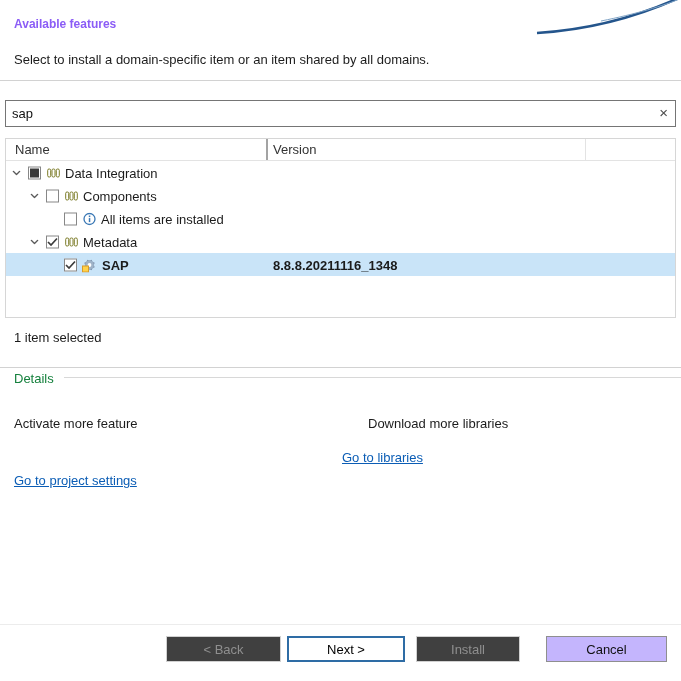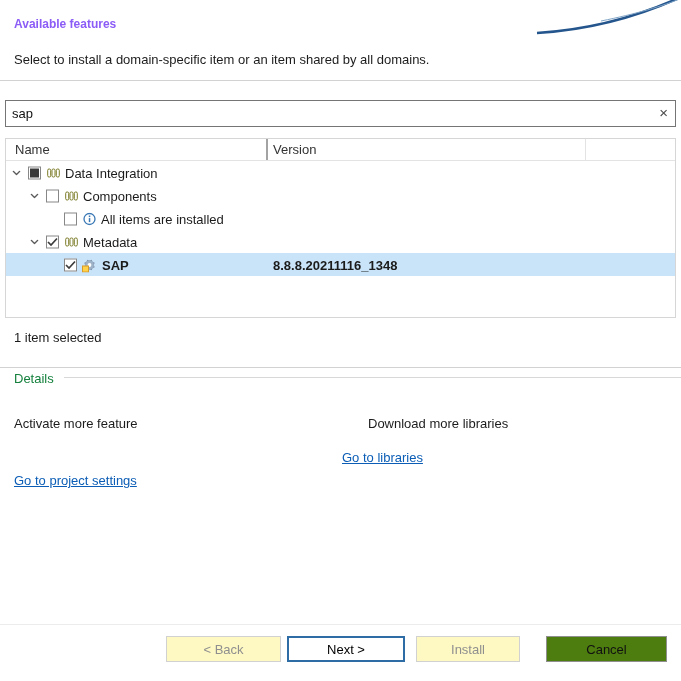--- a/index.html
+++ b/index.html
@@ -56,25 +56,25 @@
   .link{color:#0b5db5;text-decoration:underline;cursor:pointer;white-space:nowrap;}
   #link-project-settings{left:14px;top:450px;margin-top:23px;}
   #link-libraries{left:342px;top:450px;}
   
   #hr-buttons{top:624px;background:#ececec;}
   .btn{
     position:absolute;top:636px;height:26px;box-sizing:border-box;
     display:flex;align-items:center;justify-content:center;
     font-size:13px;cursor:pointer;user-select:none;
   }
-  .btn.disabled{background:#fef9c3;border:1px solid #d1d1d1;color:#8f8f8f;cursor:default;}
+  .btn.disabled{background:#404040;border:1px solid #d1d1d1;color:#8f8f8f;cursor:default;}
   #btn-back{left:166px;width:115px;}
   #btn-next{left:287px;width:118px;background:#fff;border:2px solid #2e6ca5;color:#000;}
   #btn-install{left:416px;width:104px;}
-  #btn-cancel{left:546px;width:121px;background:#4d7c0f;border:1px solid #8f8f8f;color:#111;}
+  #btn-cancel{left:546px;width:121px;background:#c4b5fd;border:1px solid #8f8f8f;color:#111;}
 </style>
 </head>
 <body>
 
 <div class="abs" id="dialog-title">Available features</div>
 <div class="abs" id="banner-swoosh">
   <svg width="150" height="36" viewBox="0 0 150 36">
     <path d="M6 33 C 55 30, 104 18, 150 -3" stroke="#24558c" stroke-width="2.6" fill="none"></path>
     <path d="M70 21 C 105 14, 132 6, 151 -2" stroke="#7fa3c6" stroke-width="1" fill="none"></path>
   </svg>

